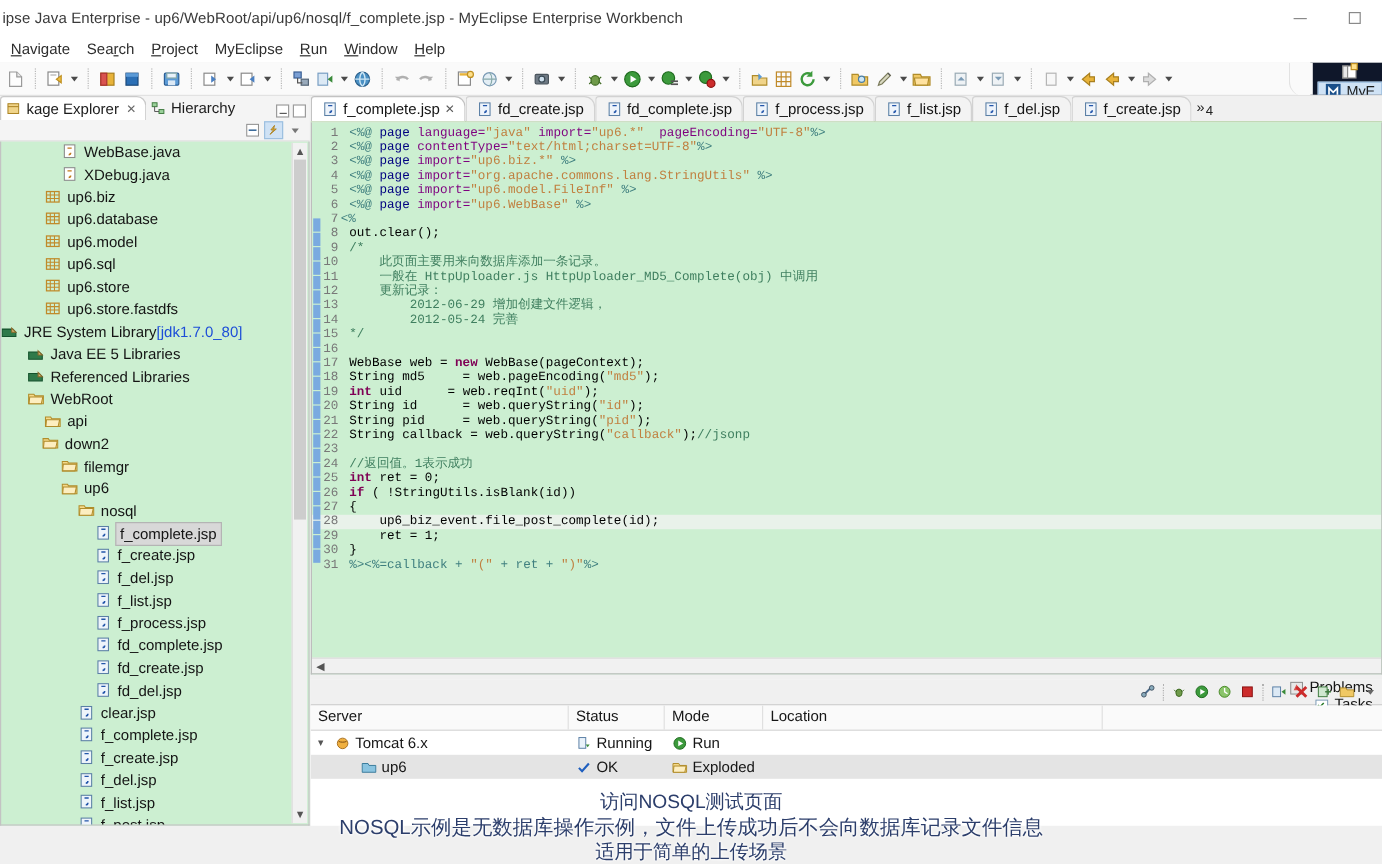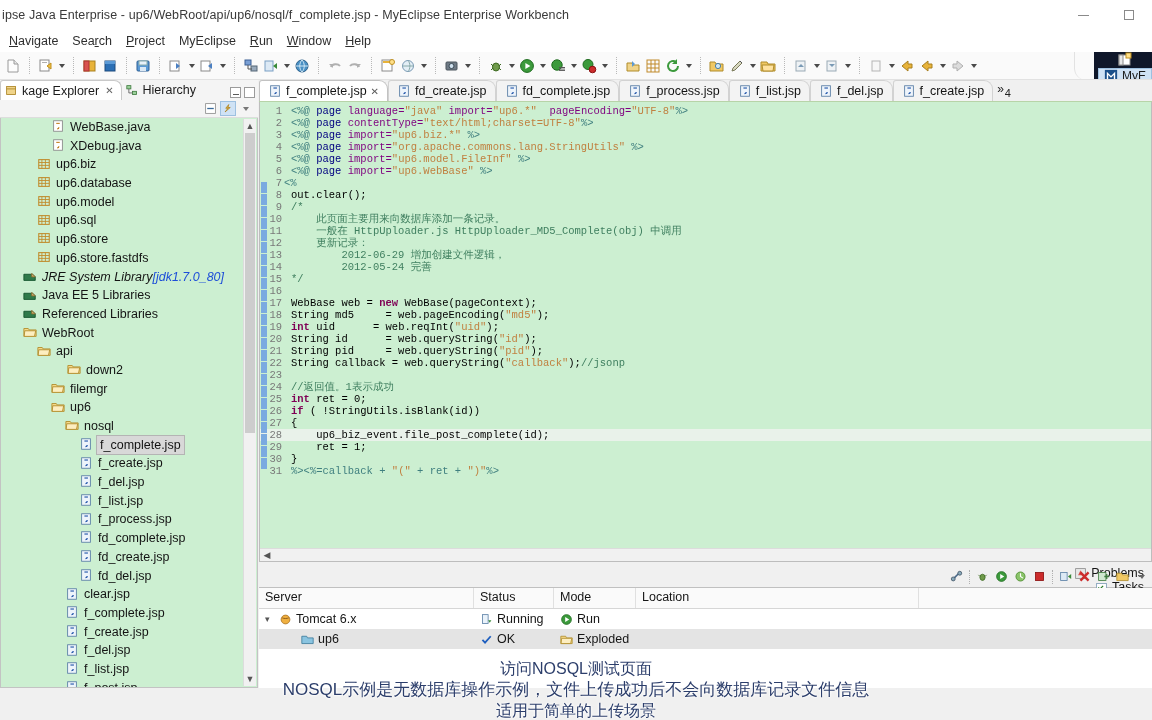--- a/index.html
+++ b/index.html
@@ -583,21 +583,21 @@
               </svg></span>
             <span class="tlabel">up6.store</span>
           </div>
           <div class="trow" style="padding-left: 36px;">
             <span class="ticon"><svg viewBox="0 0 16 16" width="14" height="14">
                 <rect x="2" y="3" width="12" height="10" fill="none" stroke="#c08a2a" stroke-width="1.2"></rect>
                 <path d="M2 6.3h12M2 9.6h12M5.6 3v10M9.6 3v10" stroke="#c08a2a"></path>
               </svg></span>
             <span class="tlabel">up6.store.fastdfs</span>
           </div>
-          <div class="trow" style="padding-left: 22px; font-style: italic;">
+          <div class="trow" style="">
             <span class="ticon"><svg viewBox="0 0 16 16" width="14" height="14">
                 <path d="M1 6h10l3 3v4H1z" fill="#2f7a4a" stroke="#14522c"></path>
                 <path d="M10 5l4 4h-4z" fill="#d8b878" stroke="#8a6a2a"></path>
               </svg></span>
             <span class="tlabel">JRE System Library</span>
             <span class="tdim"> [jdk1.7.0_80]</span>
           </div>
           <div class="trow" style="padding-left: 22px;">
             <span class="ticon"><svg viewBox="0 0 16 16" width="14" height="14">
                 <path d="M1 6h10l3 3v4H1z" fill="#2f7a4a" stroke="#14522c"></path>
@@ -619,21 +619,21 @@
               </svg></span>
             <span class="tlabel">WebRoot</span>
           </div>
           <div class="trow" style="padding-left: 36px;">
             <span class="ticon"><svg viewBox="0 0 16 16" width="14" height="14">
                 <path d="M1 4h5l1 1.6h8v7.4H1z" fill="#f5d98a" stroke="#b08c2a"></path>
                 <path d="M2 6.6h12.5l-1.4 6.4H1.4z" fill="#fdeec0" stroke="#b08c2a"></path>
               </svg></span>
             <span class="tlabel">api</span>
           </div>
-          <div class="trow" style="padding-left: 46px; margin-left: 20px;">
+          <div class="trow" style="padding-left: 34px;">
             <span class="ticon"><svg viewBox="0 0 16 16" width="14" height="14">
                 <path d="M1 4h5l1 1.6h8v7.4H1z" fill="#f5d98a" stroke="#b08c2a"></path>
                 <path d="M2 6.6h12.5l-1.4 6.4H1.4z" fill="#fdeec0" stroke="#b08c2a"></path>
               </svg></span>
             <span class="tlabel">down2</span>
           </div>
           <div class="trow" style="padding-left: 50px;">
             <span class="ticon"><svg viewBox="0 0 16 16" width="14" height="14">
                 <path d="M1 4h5l1 1.6h8v7.4H1z" fill="#f5d98a" stroke="#b08c2a"></path>
                 <path d="M2 6.6h12.5l-1.4 6.4H1.4z" fill="#fdeec0" stroke="#b08c2a"></path>

